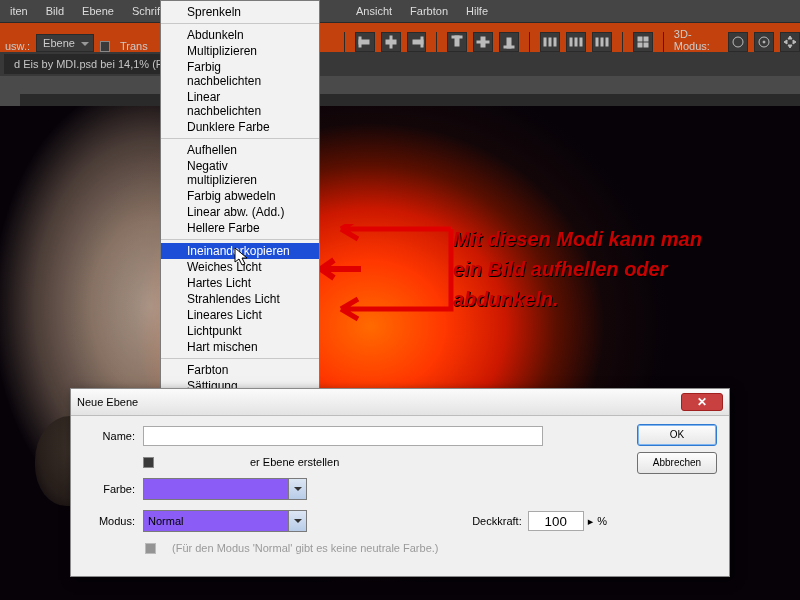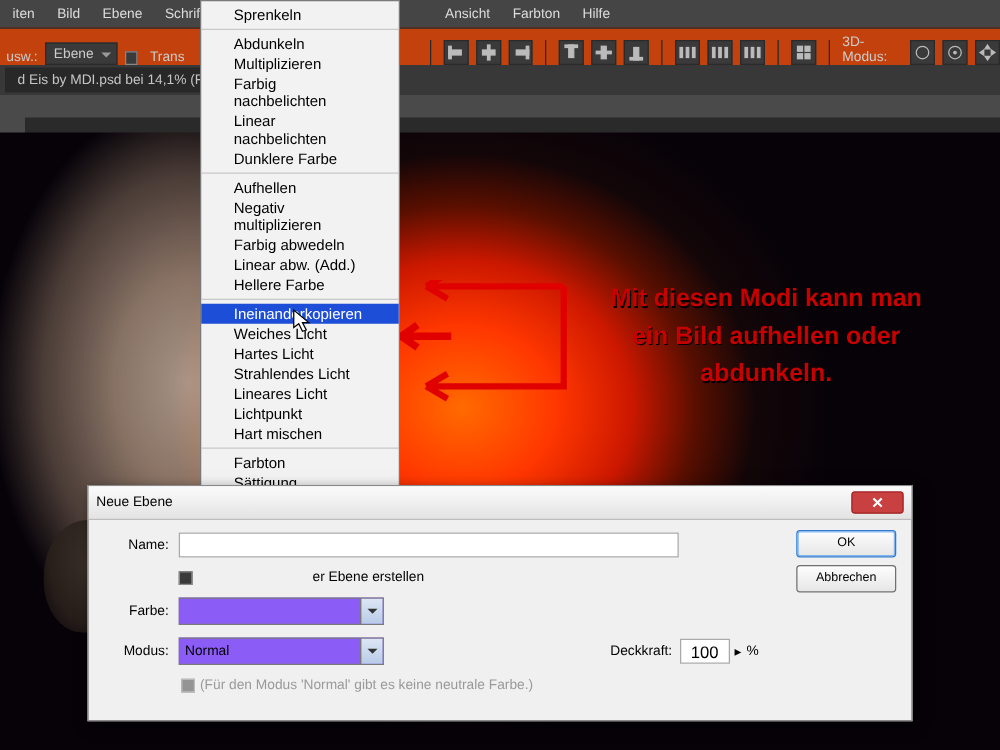--- a/index.html
+++ b/index.html
@@ -19,21 +19,21 @@
 .tabbar { background: #383838; height: 24px; display: flex; align-items: center; color: #c5c5c5; font-size: 11px; padding-left: 4px; }
 .doc-tab { background: #282828; padding: 4px 10px; border-right: 1px solid #1a1a1a; }
 
 .canvas { position: absolute; top: 76px; left: 0; right: 0; bottom: 0; background: #2a2a2a; overflow: hidden; }
 .img-area { position: absolute; top: 30px; left: 0; width: 800px; height: 500px; background: radial-gradient(ellipse 300px 260px at 370px 220px, #ff6a00 0%, #ff3700 25%, #cc1800 45%, #5a0f00 62%, #130608 78%, #060208 100%); }
 .img-area:before { content: ""; position: absolute; left: 0; top: 0; width: 260px; height: 500px; background: radial-gradient(ellipse 210px 300px at 150px 200px, #c9b8a5 0%, #a68f79 28%, #5a4b3e 55%, transparent 75%); mix-blend-mode: screen; opacity: .78; }
 .img-area:after { content: ""; position: absolute; left: 35px; top: 310px; width: 70px; height: 90px; background: radial-gradient(ellipse at 50% 40%, #3a2f28 0%, #2a211c 60%, transparent 100%); border-radius: 50% 50% 45% 45%; opacity: .9; }
 .ruler-top { position: absolute; top: 0; left: 20px; right: 0; height: 18px; background: #4a4a4a; }
 .ruler-left { position: absolute; top: 0; left: 0; width: 20px; bottom: 0; background: #4a4a4a; }
 
-.annot-text { position: absolute; font-size: 20px; color: #c80000; font-weight: bold; text-align: center; line-height: 1.5; text-shadow: 1px 1px 0 #000; }
+.annot-text { position: absolute; font-size: 20px; color: #c80000; font-weight: bold; font-style: italic; line-height: 1.5; text-shadow: 1px 1px 0 #000; }
 .arrow { position: absolute; }
 
 .dropdown { position: absolute; left: 160px; top: 0; width: 160px; background: #f2f2f2; border: 1px solid #7a7a7a; font-size: 12px; color: #000; }
 .dropdown .grp { border-top: 1px solid #c8c8c8; padding: 3px 0; }
 .dropdown .grp:first-child { border-top: none; }
 .dropdown .it { padding: 1px 26px; cursor: default; }
 .dropdown .it.hl { background: #1d4ed8; color: #fff; }
 
 .dialog { position: absolute; left: 70px; top: 388px; width: 660px; background: #f0f0f0; border: 1px solid #8a8a8a; box-shadow: 3px 3px 10px rgba(0,0,0,.5); font-size: 11px; }
 .dlg-title { background: linear-gradient(#fbfbfb, #e3e3e3); border-bottom: 1px solid #bcbcbc; padding: 4px 6px; display: flex; justify-content: space-between; align-items: center; }
@@ -42,21 +42,21 @@
 .row { display: flex; align-items: center; margin-bottom: 10px; }
 .lbl { width: 52px; text-align: right; margin-right: 8px; }
 .txt-in { border: 1px solid #a9a9a9; background: #fff; height: 20px; padding: 0 4px; }
 .sel { border: 1px solid #7a7a7a; background: #8b5cf6; height: 22px; padding: 0 4px; position: relative; display: flex; align-items: center; }
 .sel .dd-btn { position: absolute; right: 0; top: 0; width: 18px; height: 100%; background: linear-gradient(#dce6f4,#b8cce8); border-left: 1px solid #7a7a7a; display:flex; align-items:center; justify-content:center; }
 .sel .dd-btn:after { content: ""; border: 4px solid transparent; border-top-color: #333; margin-top:3px; }
 .btn { width: 80px; height: 22px; border: 1px solid #707070; border-radius: 3px; background: linear-gradient(#fdfdfd,#e6e6e6); text-align: center; line-height: 20px; font-size: 10px; margin-bottom: 6px; }
 .btn.primary { border-color: #2f7ad0; box-shadow: 0 0 0 1px #7fb5f0 inset; }
 .btncol { position: absolute; right: 12px; top: 8px; }
 .gray-note { color: #9a9a9a; margin-left: 62px; }
-.small-in { width: 40px; text-align: center; }
+.small-in { width: 56px; text-align: center; }
 .cursor { position: absolute; left: 234px; top: 247px; pointer-events: none; z-index: 50; }
 </style>
 </head>
 <body>
 
 <div class="menubar">
   <span>iten</span>
   <span>Bild</span>
   <span>Ebene</span>
   <span>Schrif</span>
@@ -253,16 +253,16 @@
         <div class="dd-btn"></div>
       </div>
       <span style="flex:1"></span>
       <span style="margin-right:6px">Deckkraft:</span>
       <input class="txt-in small-in" value="100" style="">
       <span style="margin:0 4px">▸</span>
       <span style="margin-right:110px">%</span>
     </div>
     <div class="row">
       <span class="chk" style="margin-left:62px; opacity:.5"></span>
-      <span class="gray-note" style="margin-left:0">(Für den Modus 'Normal' gibt es keine neutrale Farbe.)</span>
+      <span class="gray-note" style="margin-left:12px">(Für den Modus 'Normal' gibt es keine neutrale Farbe.)</span>
     </div>
   </div>
 </div>
 
 </body></html>

